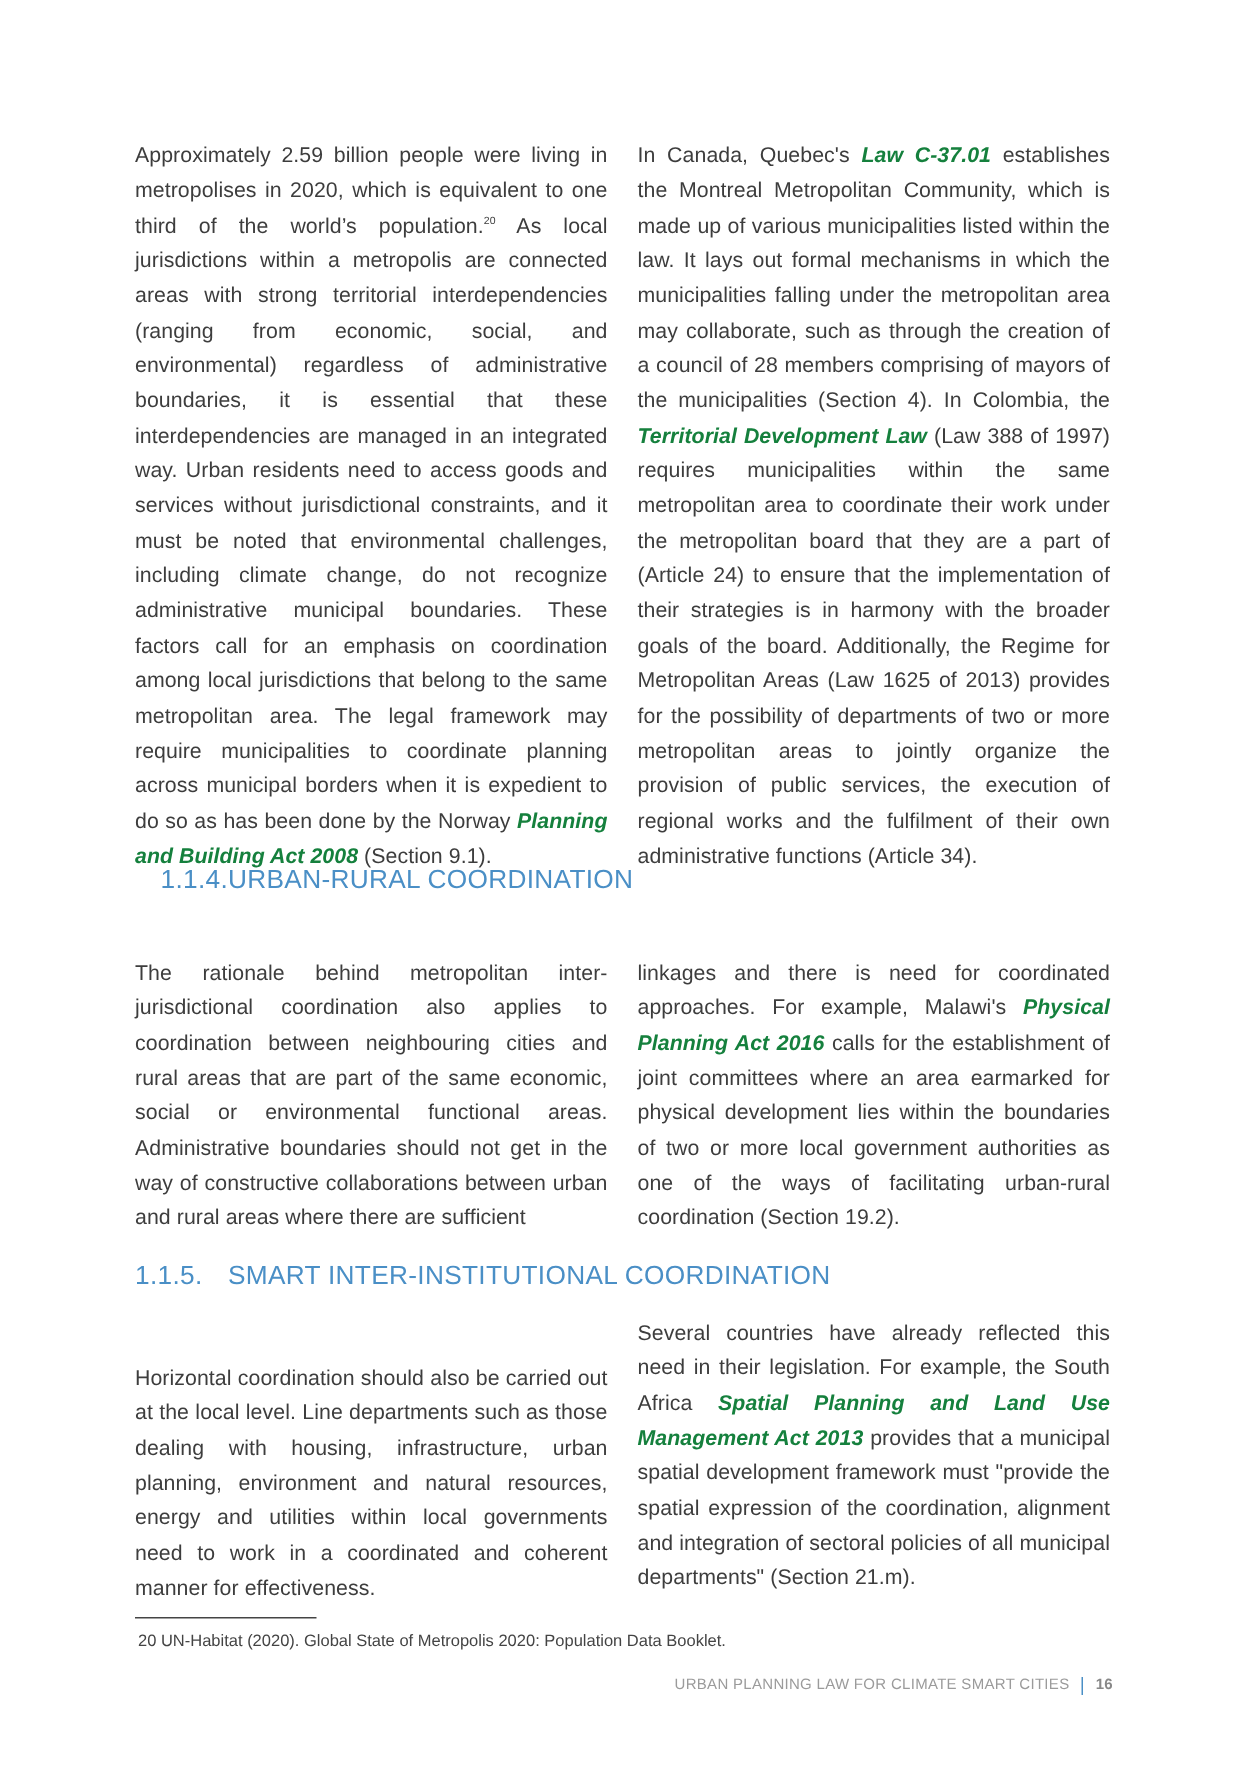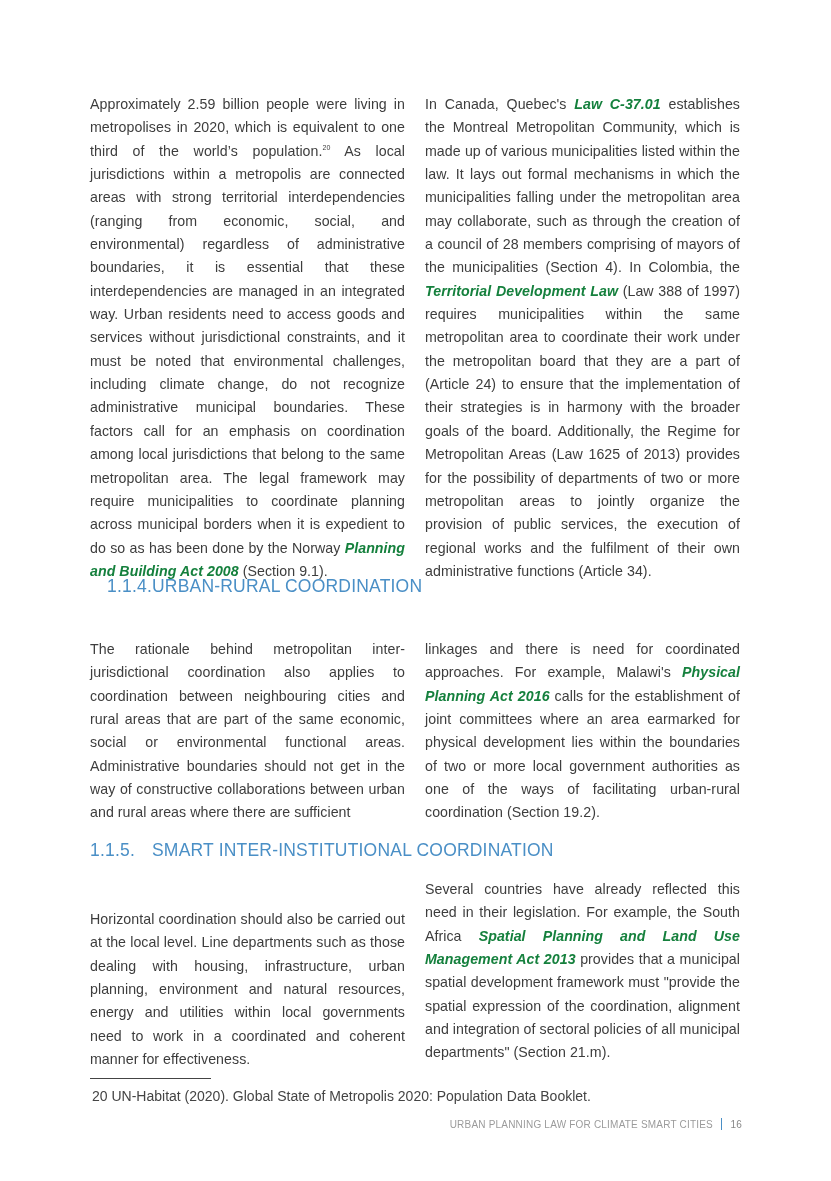--- a/index.html
+++ b/index.html
@@ -23,28 +23,28 @@
   .right { left: 425px; }
   .heading {
     position: absolute; left: 90px;
     font-size: 17.5px; color: #4a8fc6;
     letter-spacing: 0.2px;
     font-weight: normal;
     white-space: nowrap;
   }
   .heading .num { display: inline-block; width: 62px; }
   .fn-rule { position: absolute; left: 90px; top: 1078px; width: 121px; height: 1px; background: #444; }
-  .footnote { position: absolute; left: 92px; top: 1088px; font-size: 14px; color: #444; white-space: nowrap; }
+  .footnote { position: absolute; left: 92px; top: 1088px; font-size: 11px; color: #444; white-space: nowrap; }
   .running-footer {
     position: absolute; top: 1118px; right: 89px;
     font-size: 10px; color: #9b9b9b; letter-spacing: 0.2px; white-space: nowrap;
-    display: flex; align-items: center;
+    display: flex; align-items: flex-start;
   }
   .running-footer .bar { display: inline-block; width: 1.5px; height: 12px; background: #4a8fc6; margin: 0 8px; }
-  .running-footer .page { font-weight: normal; color: #888; }
+  .running-footer .page { font-weight: bold; color: #888; }
 </style>
 </head>
 <body>
 
 <div class="col left" style="top:93px;">Approximately 2.59 billion people were living in metropolises in 2020, which is equivalent to one third of the world’s population.<sup>20</sup> As local jurisdictions within a metropolis are connected areas with strong territorial interdependencies (ranging from economic, social, and environmental) regardless of administrative boundaries, it is essential that these interdependencies are managed in an integrated way. Urban residents need to access goods and services without jurisdictional constraints, and it must be noted that environmental challenges, including climate change, do not recognize administrative municipal boundaries. These factors call for an emphasis on coordination among local jurisdictions that belong to the same metropolitan area. The legal framework may require municipalities to coordinate planning across municipal borders when it is expedient to do so as has been done by the Norway <span class="law">Planning and Building Act 2008</span> (Section 9.1).</div>
 <div class="col right" style="top:93px;">In Canada, Quebec's <span class="law">Law C-37.01</span> establishes the Montreal Metropolitan Community, which is made up of various municipalities listed within the law. It lays out formal mechanisms in which the municipalities falling under the metropolitan area may collaborate, such as through the creation of a council of 28 members comprising of mayors of the municipalities (Section 4). In Colombia, the <span class="law">Territorial Development Law</span> (Law 388 of 1997) requires municipalities within the same metropolitan area to coordinate their work under the metropolitan board that they are a part of (Article 24) to ensure that the implementation of their strategies is in harmony with the broader goals of the board. Additionally, the Regime for Metropolitan Areas (Law 1625 of 2013) provides for the possibility of departments of two or more metropolitan areas to jointly organize the provision of public services, the execution of regional works and the fulfilment of their own administrative functions (Article 34).</div>
 
 <div class="heading" style="top:576px;text-align:right;">
   <span class="num">1.1.4.</span><span>URBAN-RURAL COORDINATION</span>
 </div>

